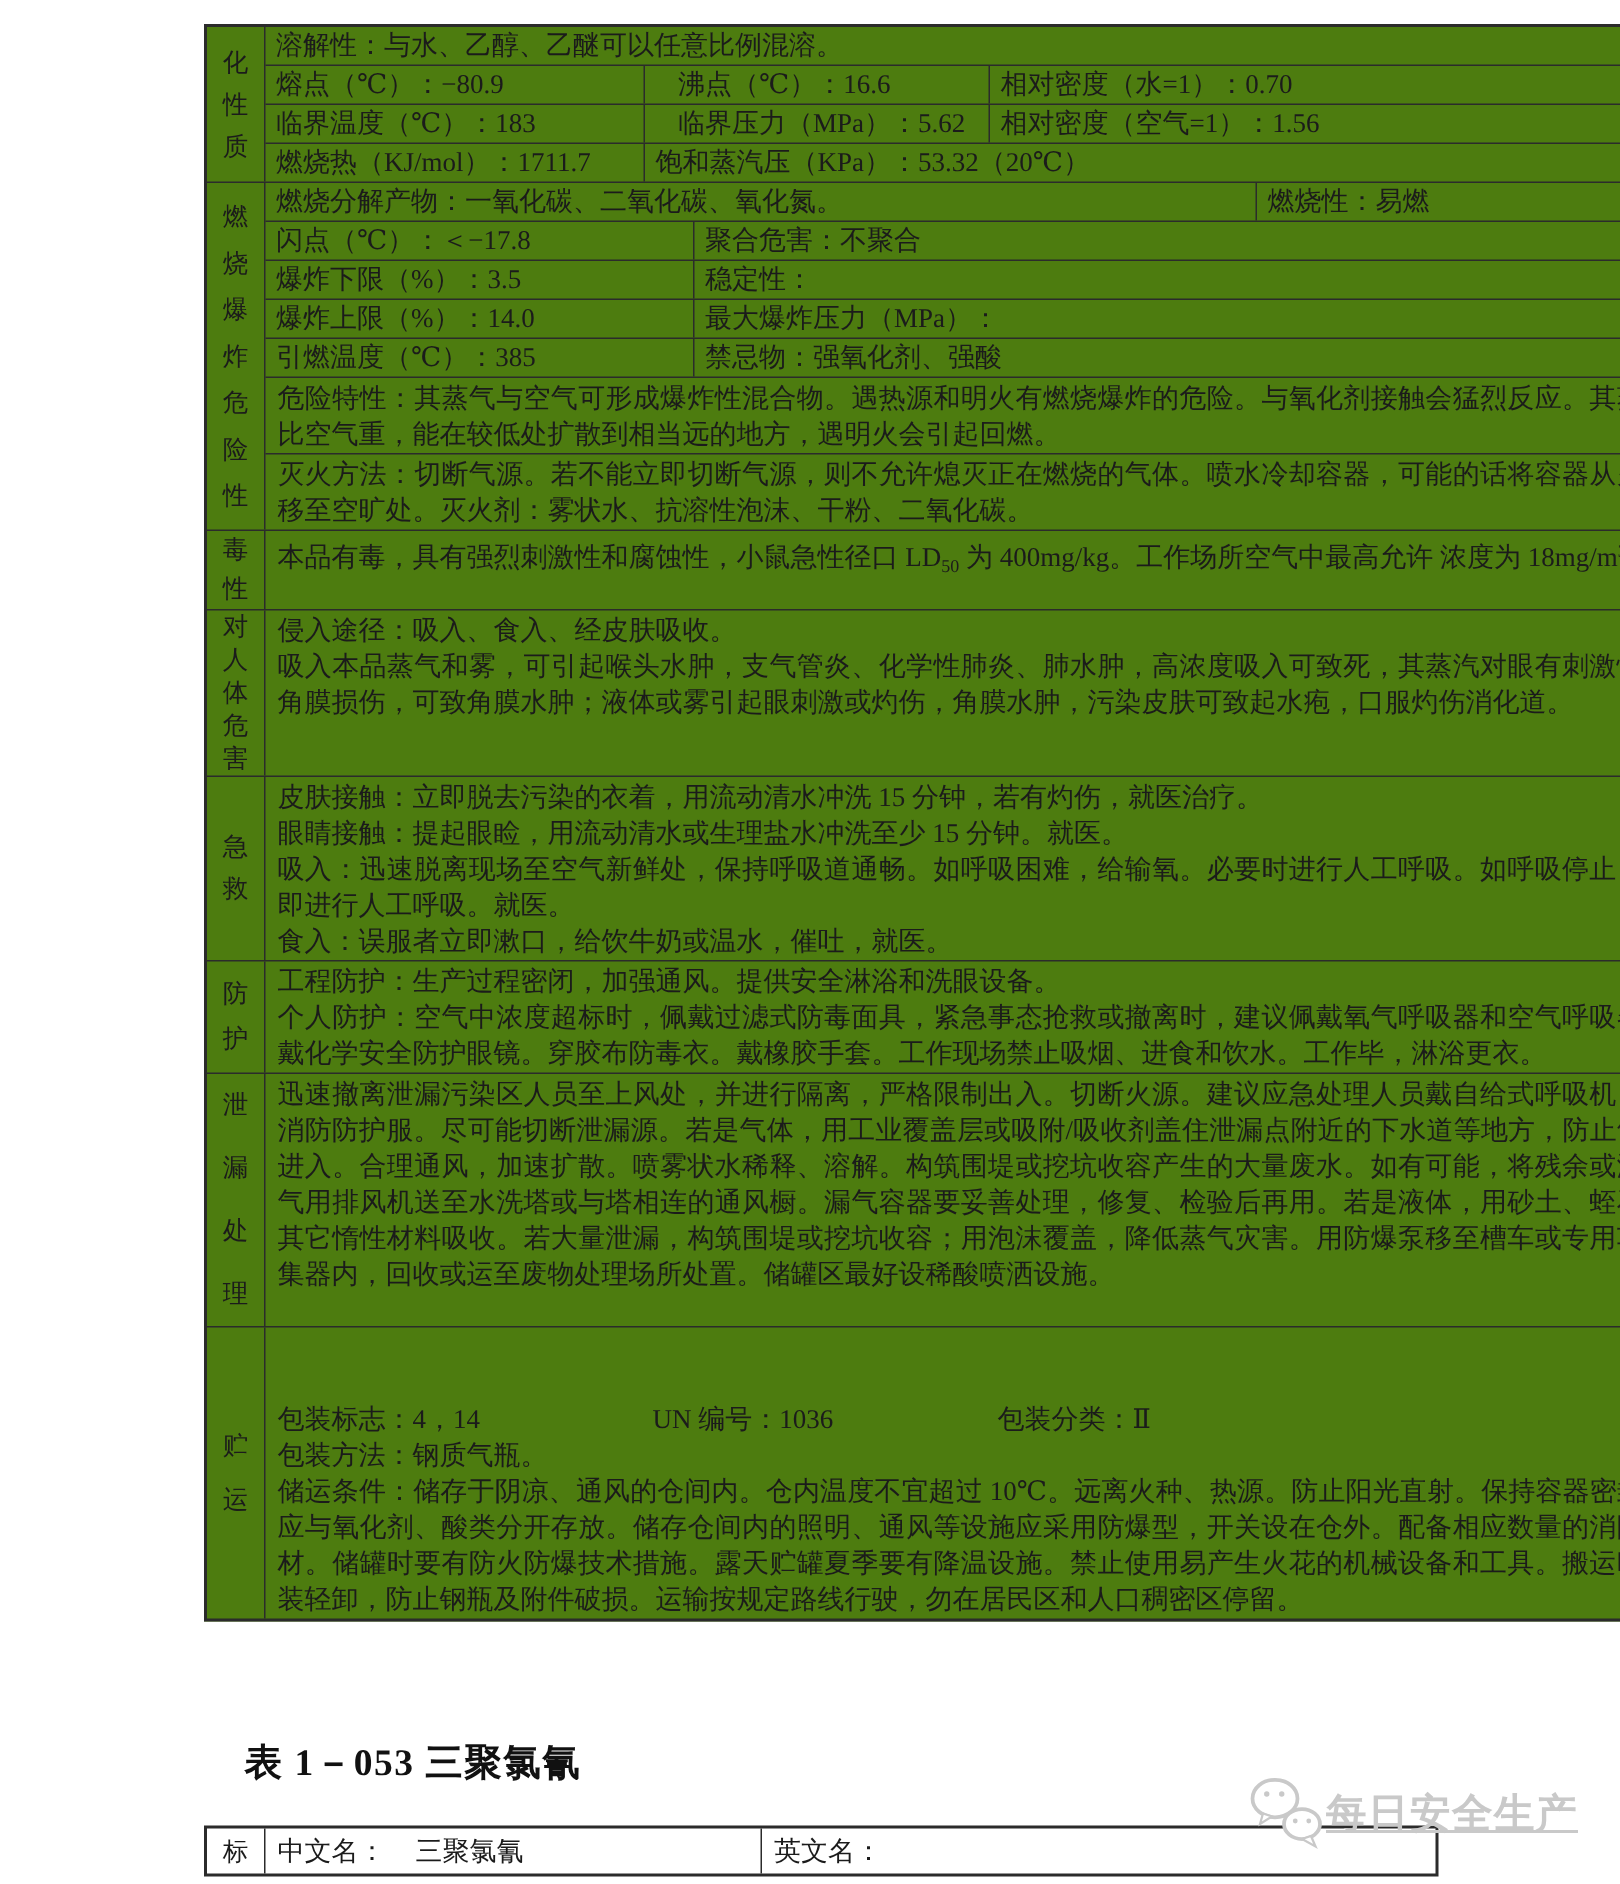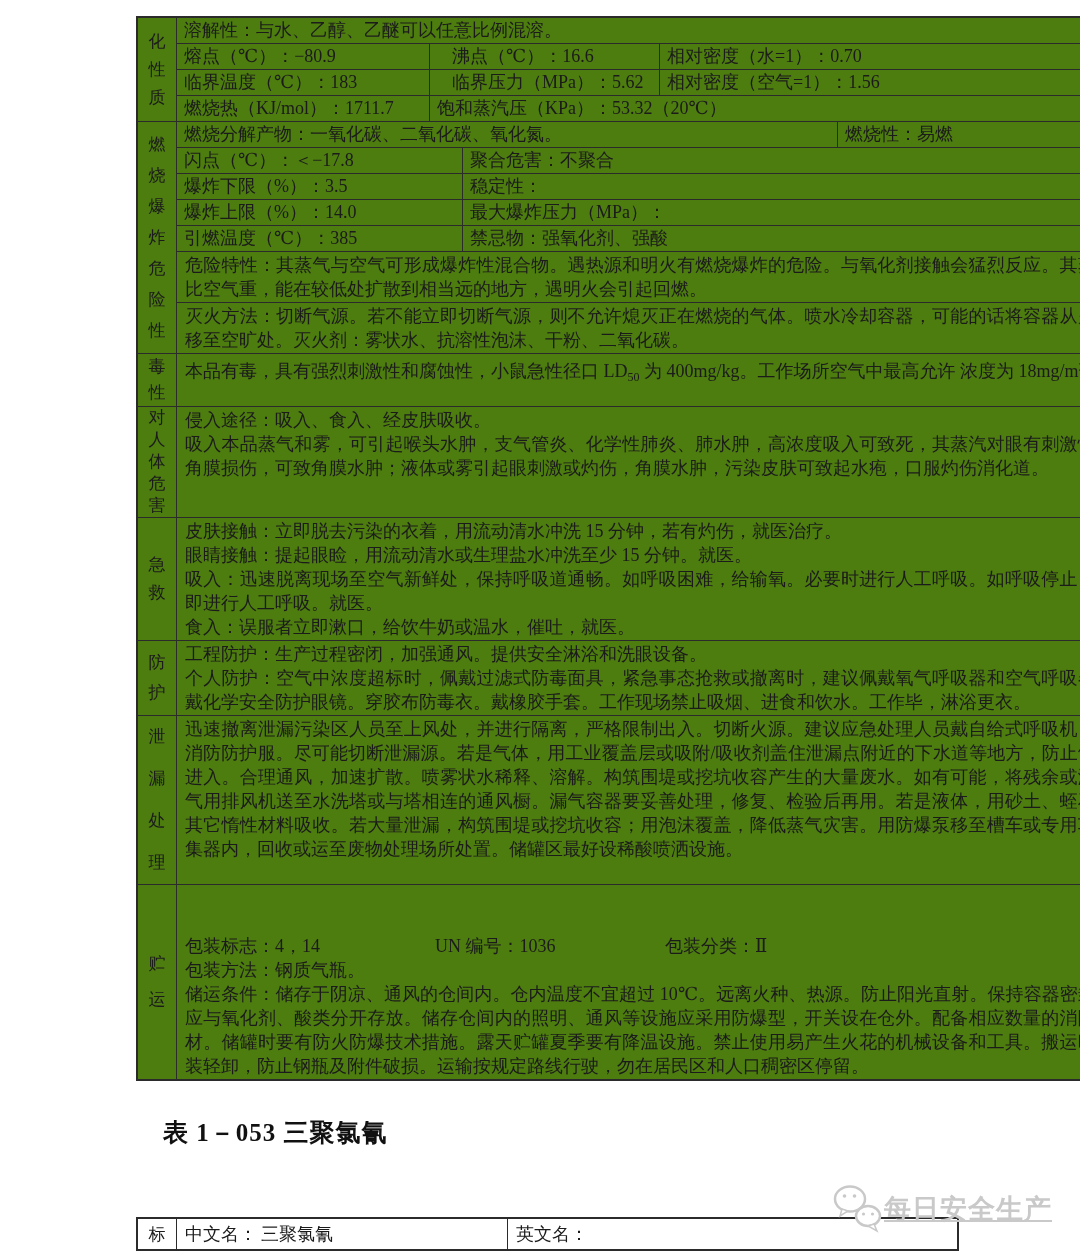--- a/index.html
+++ b/index.html
@@ -50,40 +50,40 @@
   sub { font-size:12px; vertical-align:-4px; }
   sup { font-size:12px; vertical-align:6px; }
 
   .pack-line { display:flex;margin-top:48px; }
   .pk1 { width:250px; flex:0 0 250px; }
   .pk2 { width:230px; flex:0 0 230px; }
   .pk3 { flex:1; }
 
   
   .table-heading {
-    position:absolute; left:163px; top:1116px;
+    position:absolute; left:163px; top:1158px;
     font-size:25px; font-weight:bold; color:#111;
     letter-spacing:1px;
   }
   .next-table {
     position:absolute; left:136px; top:1217px; width:823px; height:34px;
     border:2px solid #2b2b2b; display:flex; background:#fff;
   }
   .next-label {
     width:39px; flex:0 0 39px; border-right:1px solid #2b2b2b;
     display:flex; align-items:center; justify-content:center;
     font-size:17px;
   }
   .next-cell {
     font-size:18px; line-height:30px; padding:0 8px;
     white-space:nowrap; overflow:hidden;
   }
   .ncn { width:330px; flex:0 0 330px; }
   .nen { flex:1; border-left:1.5px solid #2b2b2b; }
-  .name-gap { margin-left:4px; }
+  .name-gap { margin-left:20px; }
 
   
   .watermark {
     position:absolute; left:832px; top:1181px; width:248px; height:56px;
     display:flex; align-items:center; z-index:6; pointer-events:none;
   }
   .wm-text {
     font-size:27px; font-weight:bold; color:#c9c9c9;
     letter-spacing:1px; line-height:40px; white-space:nowrap;
     font-family:"Liberation Sans","DejaVu Sans",sans-serif;

